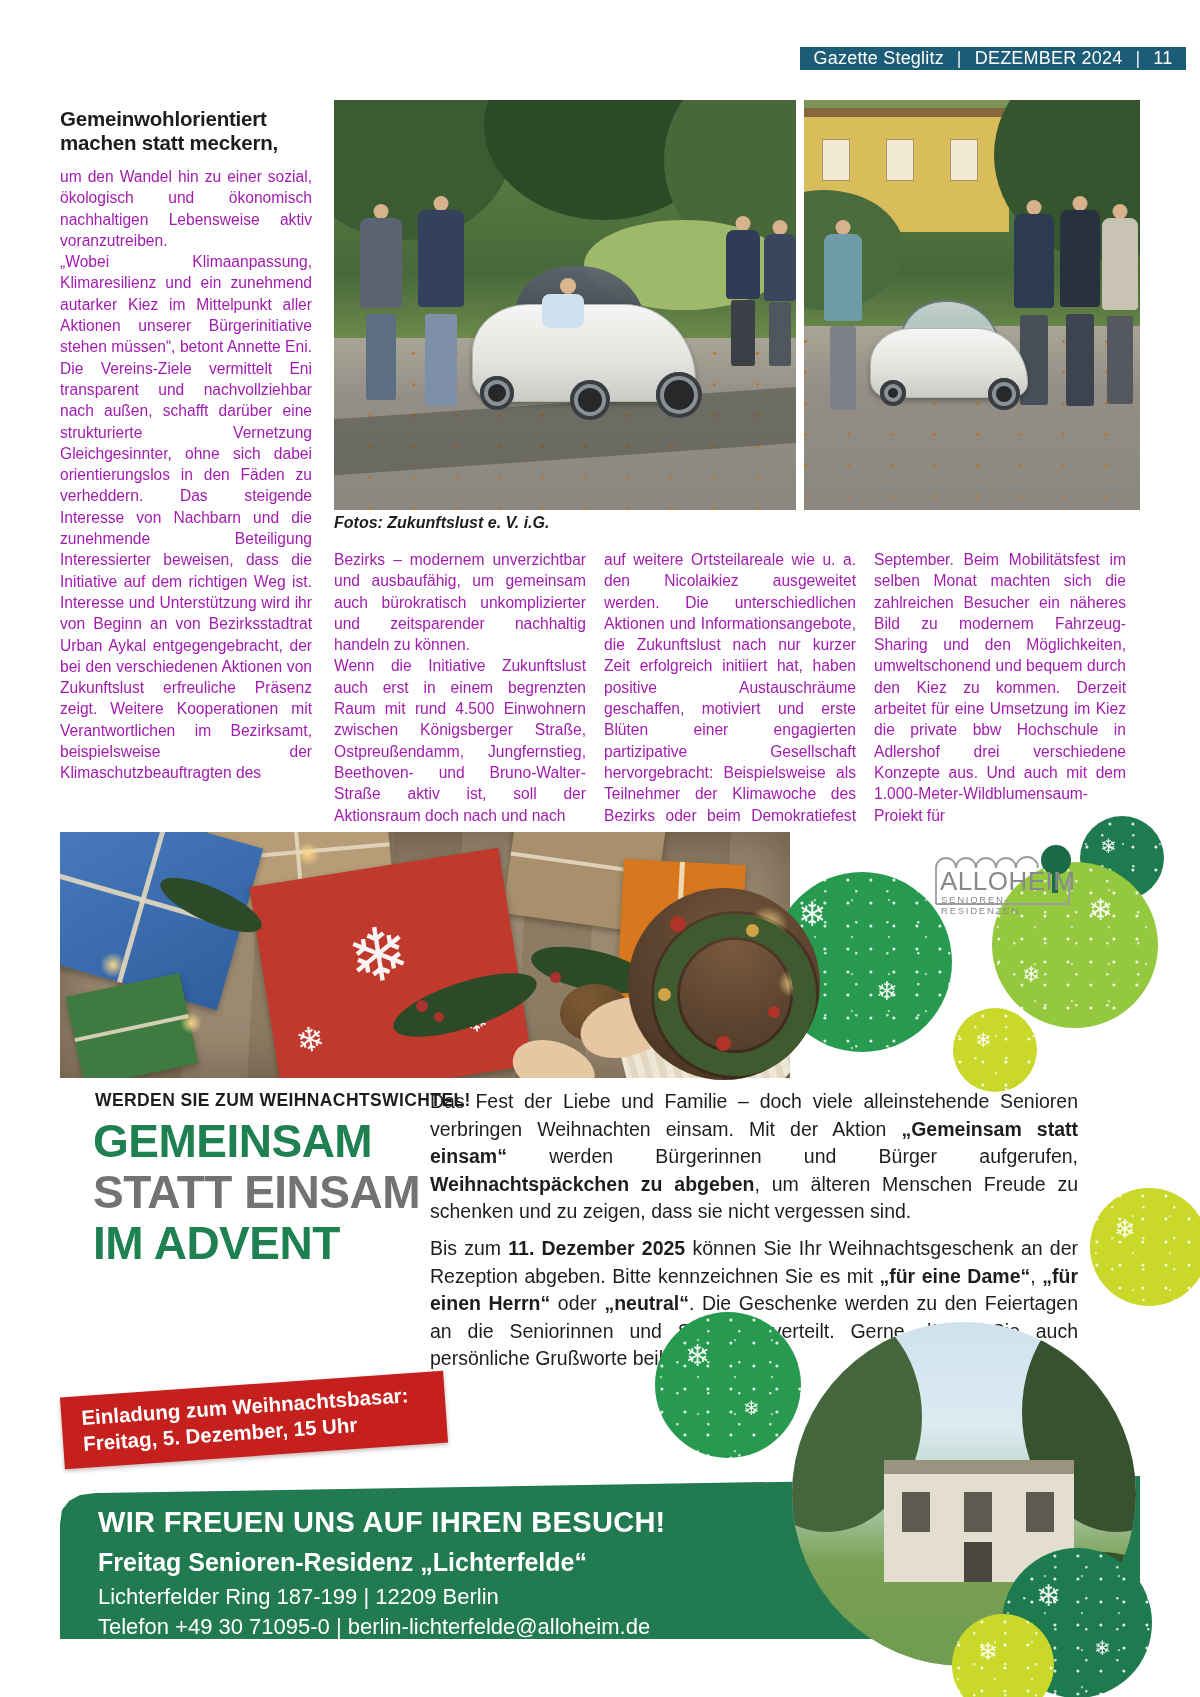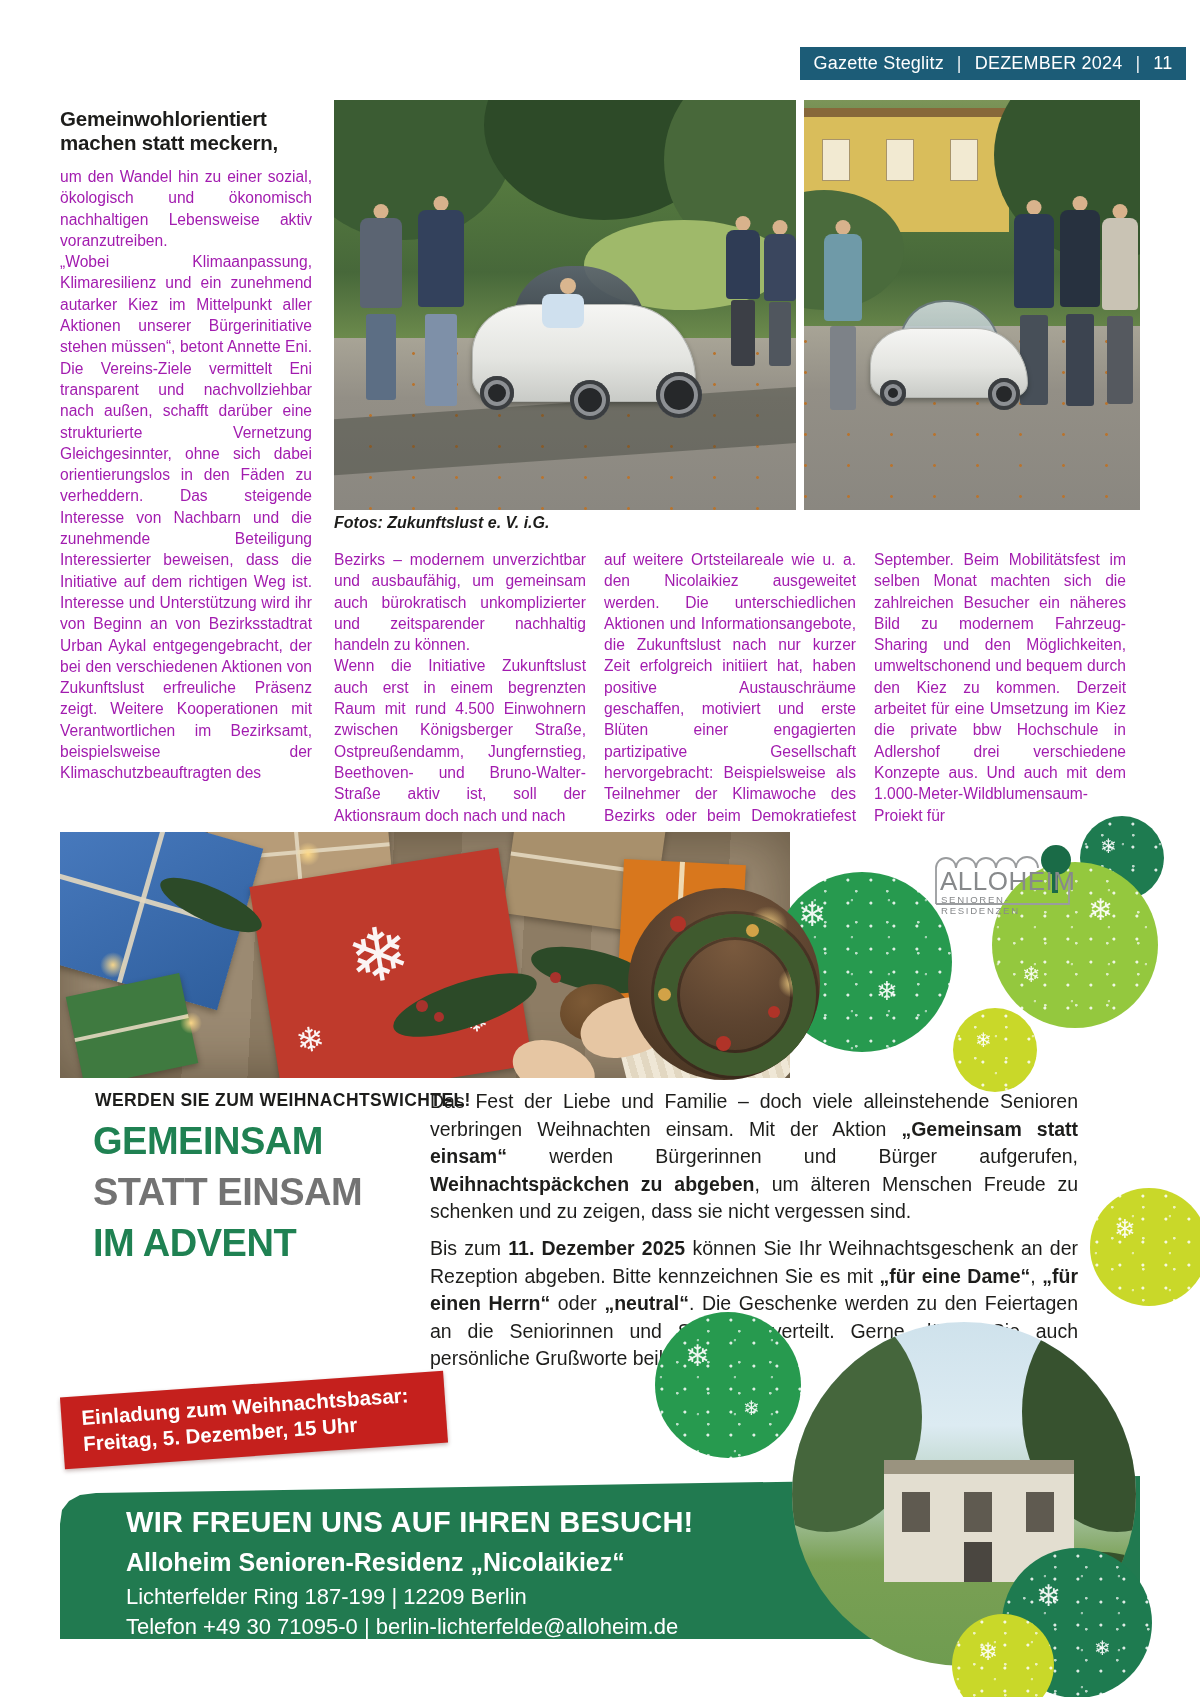--- a/index.html
+++ b/index.html
@@ -1,20 +1,20 @@
 <!DOCTYPE html>
 <html lang="de"><head>
 <meta charset="utf-8">
 <style>
   html,body{margin:0;padding:0;background:#e8e8e8;}
   .page{position:relative;width:1200px;height:1697px;background:#ffffff;overflow:hidden;
         font-family:"Liberation Sans",sans-serif;color:#2c2a28;margin:0 auto;}
 
   
-  .header-bar{position:absolute;left:800px;top:47px;width:386px;height:33px;background:#1c5c77;
+  .header-bar{position:absolute;left:800px;top:47px;width:386px;height:23px;background:#1c5c77;
               color:#fff;display:flex;align-items:center;justify-content:center;gap:13px;
               font-size:18px;letter-spacing:.2px;}
   .header-bar .sep{opacity:.9;}
 
   
   .article-title{position:absolute;left:60px;top:107px;width:252px;font-size:20.5px;font-weight:bold;
                  line-height:1.16;color:#1d1d1b;letter-spacing:-.2px;}
   .body-col{position:absolute;width:252px;font-size:15.6px;line-height:21.3px;text-align:justify;
             color:#a21caf;overflow:hidden;hyphens:auto;-webkit-hyphens:auto;}
   .body-col p{margin:0;}
@@ -87,37 +87,37 @@
 
   
   .alloheim-logo{position:absolute;left:928px;top:842px;width:152px;height:68px;z-index:4;}
   .alloheim-logo svg{position:absolute;left:0;top:0;}
   .logo-name{position:absolute;left:12px;top:24px;font-size:26px;letter-spacing:.5px;color:#87898b;}
   .logo-sub{position:absolute;left:13px;top:52px;font-size:9.6px;letter-spacing:1.7px;color:#87898b;}
 
   
   .ad-kicker{position:absolute;left:95px;top:1090px;font-size:17.5px;font-weight:bold;
              letter-spacing:.4px;color:#1d1d1b;}
-  .ad-headline{position:absolute;left:93px;top:1116px;font-size:38px;font-weight:800;
+  .ad-headline{position:absolute;left:93px;top:1116px;font-size:46px;font-weight:800;
                line-height:51px;letter-spacing:-.5px;}
   .hl-dark{color:#1f8152;}
   .hl-light{color:#737373;}
   .ribbon{position:absolute;left:62px;top:1384px;width:352px;background:#c5201d;color:#fff;
           transform:rotate(-4deg);padding:9px 12px 11px 20px;font-weight:bold;font-size:20.5px;
           line-height:26px;z-index:6;box-shadow:0 2px 4px rgba(60,10,8,.3);}
   .ad-body{position:absolute;left:430px;top:1088px;width:648px;font-size:19.5px;line-height:27.6px;
            color:#1d1d1b;text-align:justify;}
   .ad-body p{margin:0;}
   .ad-body p + p{margin-top:9px;}
 
   
   .footer-band{position:absolute;left:60px;top:1476px;width:1080px;height:163px;background:#217a50;z-index:2;
                clip-path:polygon(0 48px,2px 34px,9px 25px,20px 19px,36px 17px,100% 0,100% 100%,0 100%);
                color:#fff;}
-  .band-inner{padding:30px 0 0 38px;margin-left:28px;}
+  .band-inner{padding:30px 0 0 38px;}
   .band-heading{font-size:29px;font-weight:bold;letter-spacing:.3px;}
   .band-residence{font-size:25px;font-weight:bold;margin-top:9px;}
   .band-address{font-size:22px;margin-top:7px;}
   .band-contact{font-size:22px;margin-top:4px;}
 
   .footer-circle{position:absolute;left:792px;top:1322px;width:344px;height:344px;border-radius:50%;
                  overflow:hidden;z-index:4;background:linear-gradient(180deg,#cfe2ec 0%,#dcebf2 30%,#b9d2c4 48%,#7aa054 70%,#6f9c50 100%);}
   .fc-tree{position:absolute;border-radius:50%;}
   .fc-house{position:absolute;left:92px;top:138px;width:190px;height:108px;background:#e3ded0;
             border-top:14px solid #9a937f;}
@@ -333,21 +333,21 @@
     <span class="snow" style="left:24px;top:26px;font-size:26px;">❄</span>
   </div>
   <div class="ball g-dark z3" style="left:655px;top:1312px;width:146px;height:146px;">
     <span class="snow" style="left:30px;top:26px;font-size:30px;">❄</span>
     <span class="snow" style="left:88px;top:84px;font-size:20px;">❄</span>
   </div>
 
   <div class="footer-band">
     <div class="band-inner">
       <div class="band-heading">WIR FREUEN UNS AUF IHREN BESUCH!</div>
-      <div class="band-residence">Alloheim Senioren-Residenz „Nicolaikiez“</div>
+      <div class="band-residence">Freitag Senioren-Residenz „Lichterfelde“</div>
       <div class="band-address">Lichterfelder Ring 187-199 | 12209 Berlin</div>
       <div class="band-contact">Telefon +49 30 71095-0 | berlin-lichterfelde@alloheim.de</div>
     </div>
   </div>
 
   <div class="footer-circle">
     <div class="fc-tree" style="left:-60px;top:-20px;width:190px;height:230px;background:#45663c;"></div>
     <div class="fc-tree" style="left:230px;top:-30px;width:190px;height:240px;background:#37522f;"></div>
     <div class="fc-house">
       <div class="fc-win" style="left:18px;top:18px;width:28px;height:40px;"></div>

